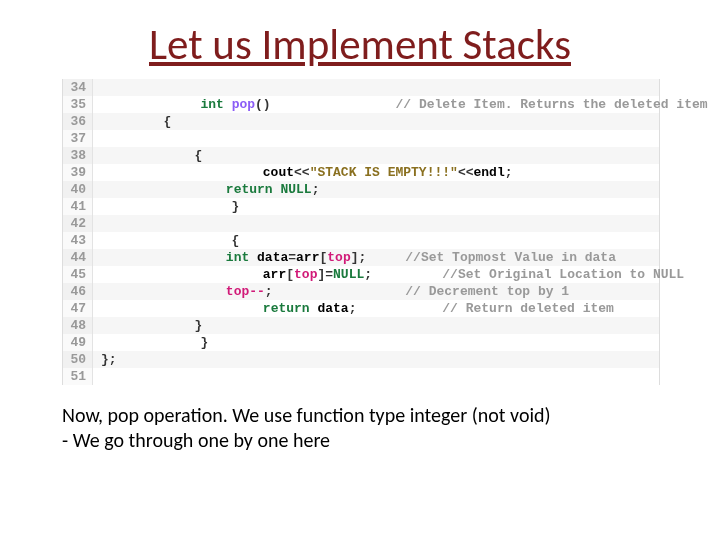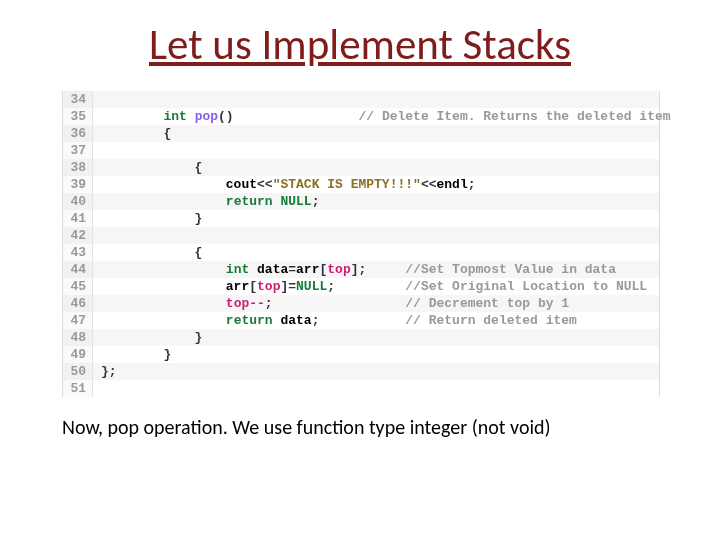--- a/index.html
+++ b/index.html
@@ -12,33 +12,33 @@
     }
     .title {
       font-size: 43px;
       font-weight: 400;
       text-align: center;
       padding: 18px 0 8px 0;
       color: #7f1d1d;
       text-decoration: underline;
     }
     .code-block {
-      margin: 12px 60px 0 62px;
+      margin: 0 60px 0 62px;
       font-family: Consolas, 'Courier New', monospace;
       font-size: 13px;
       border-left: 1px solid #ddd;
       border-right: 1px solid #ddd;
     }
     .line {
       display: flex;
       height: 17px;
       line-height: 17px;
     }
     .line.odd { background: #f6f6f6; }
-    .line.even { background: #fff; }
+    .line.even { background: #fff; gap: 37px; }
     .lineno {
       width: 30px;
       text-align: right;
       padding-right: 6px;
       color: #999;
       background: rgba(0,0,0,0.02);
       border-right: 1px solid #e3e3e3;
       flex-shrink: 0;
       font-weight: bold;
     }
@@ -138,13 +138,14 @@
       <div class="code"><span class="punct">};</span></div>
     </div>
     <div class="line even">
       <div class="lineno">51</div>
       <div class="code"></div>
     </div>
   </div>
 
 <div class="caption">
   <div>Now, pop operation. We use function type integer (not void)</div>
+  <div>- We go through one by one here</div>
 </div>
 
 </body></html>

